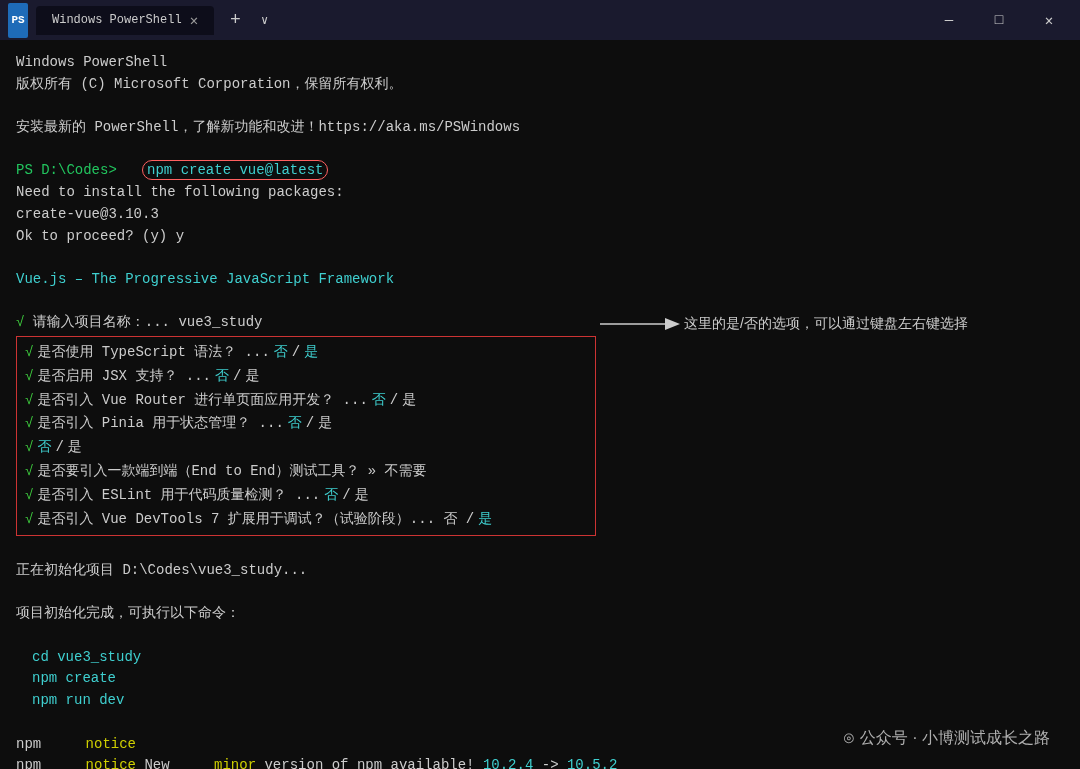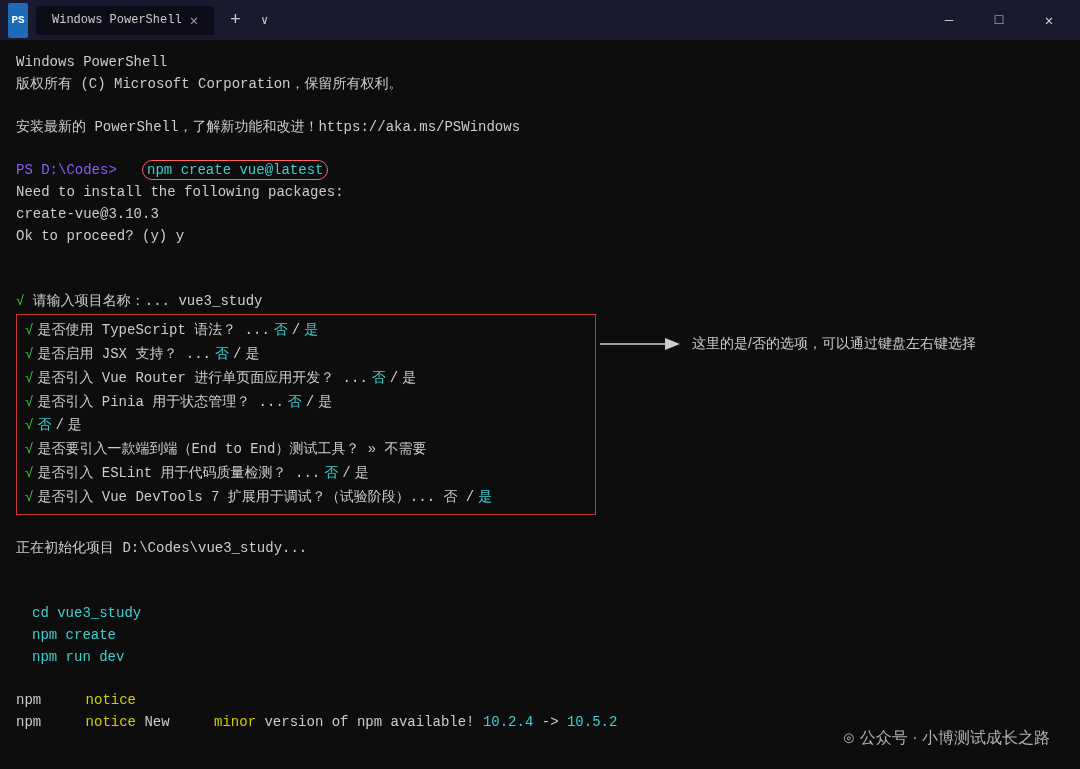--- a/index.html
+++ b/index.html
@@ -138,21 +138,21 @@
       bottom: 20px;
       right: 30px;
       color: #cccccc;
       font-size: 16px;
       font-family: 'Microsoft YaHei', sans-serif;
       opacity: 0.85;
     }
 
     .indent { padding-left: 16px; }
 
-    .prompt-green { color: #8b5cf6; }
+    .prompt-green { color: #22c55e; }
   </style>
 </head>
 <body>
 
 <div class="title-bar">
   <div class="title-bar-left">
     <div class="ps-icon">PS</div>
     <div class="tab">
       <span>Windows PowerShell</span>
       <span class="tab-close">✕</span>
@@ -182,20 +182,21 @@
       <span>&nbsp;</span>
       <span class="cmd-highlight cyan">npm create vue@latest</span>
     </span>
 
     <span class="line white">Need to install the following packages:</span>
     <span class="line white">create-vue@3.10.3</span>
     <span class="line white">Ok to proceed? (y) y</span>
     <span class="blank"></span>
 
     
+    <span class="line cyan">Vue.js – The Progressive JavaScript Framework</span>
     <span class="blank"></span>
 
     
     <span class="line">
       <span class="green q-check">√ </span>
       <span class="white">请输入项目名称：... vue3_study</span>
     </span>
 
     
     <div class="questions-box">
@@ -254,31 +255,32 @@
 
       <div class="q-line">
         <span class="green">√</span>
         <span class="white"> 是否引入 Vue DevTools 7 扩展用于调试？（试验阶段）... 否 / </span>
         <span class="cyan">是</span>
       </div>
 
     </div>
 
     
-    <div style="position: absolute; top: 292px; left: 600px; display: flex; align-items: center; gap: 12px;">
+    <div style="position: absolute; top: 272px; left: 600px; display: flex; align-items: center; gap: 4px;">
       <svg width="80" height="24" viewBox="0 0 80 24">
         <line x1="0" y1="12" x2="65" y2="12" stroke="#cccccc" stroke-width="1.5"></line>
         <polygon points="65,6 80,12 65,18" fill="#cccccc"></polygon>
       </svg>
       <span class="annotation-text" style="font-family:'Microsoft YaHei',sans-serif; color:#cccccc; font-size:14px; white-space:nowrap;">这里的是/否的选项，可以通过键盘左右键选择</span>
     </div>
 
     <span class="blank"></span>
     <span class="line white">正在初始化项目 D:\Codes\vue3_study...</span>
     <span class="blank"></span>
+    <span class="line white">项目初始化完成，可执行以下命令：</span>
     <span class="blank"></span>
 
     
     <span class="line indent cyan">cd vue3_study</span>
     <span class="line indent cyan">npm create</span>
     <span class="line indent cyan">npm run dev</span>
 
     <span class="blank"></span>
 
     

